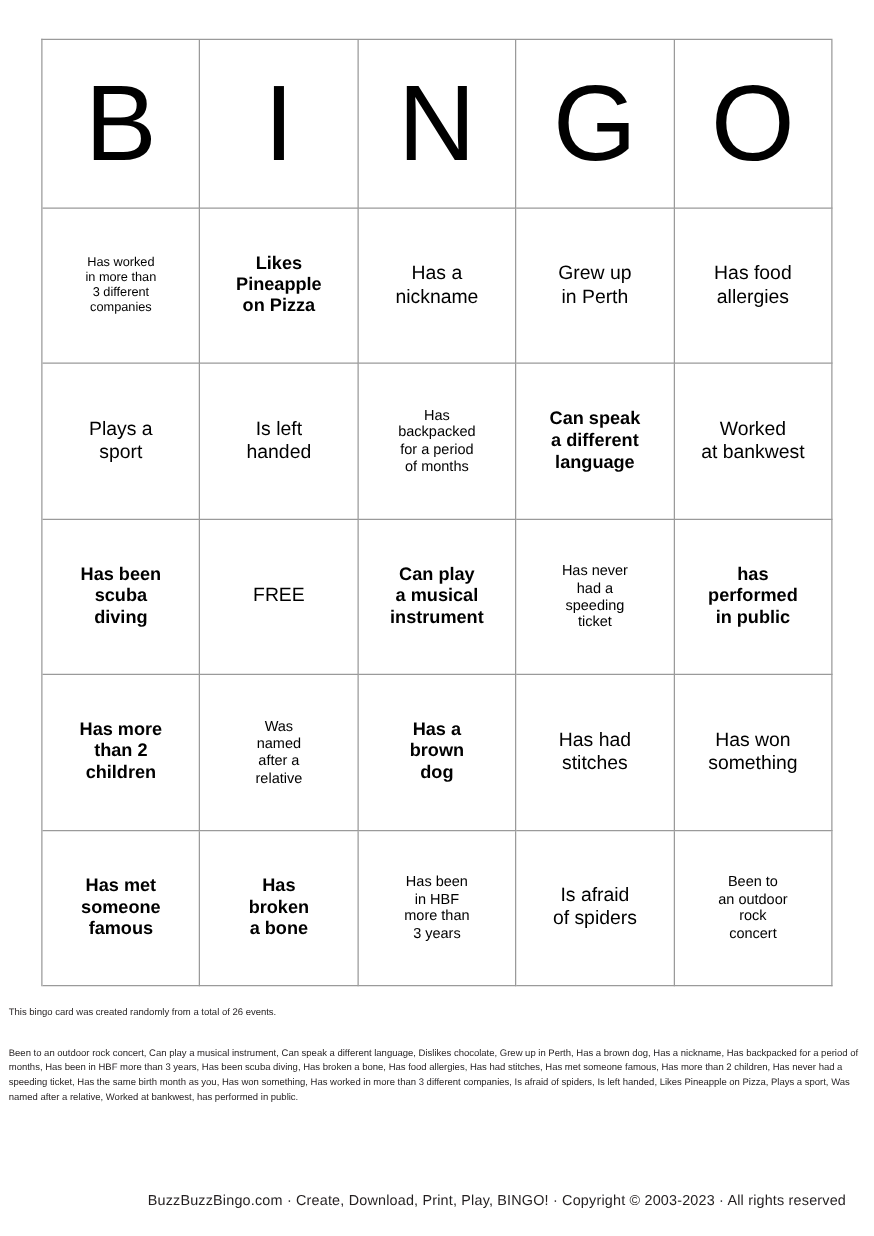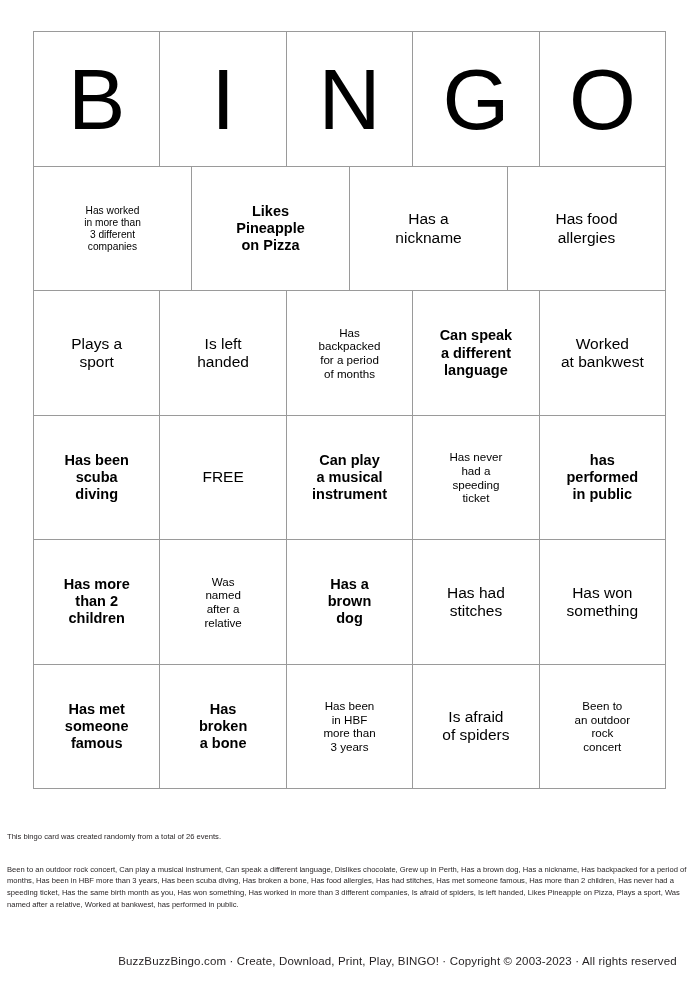--- a/index.html
+++ b/index.html
@@ -88,21 +88,21 @@
   
   .size-lg .cell-text { font-size: 15.5px; }
   .size-md .cell-text { font-size: 14.5px; font-weight: bold; }
   .size-sm .cell-text { font-size: 11.6px; }
   .size-xs .cell-text { font-size: 10.2px; }
 
   
   .footnote {
     position: absolute;
     left: 7px;
-    top: 831px;
+    top: 804px;
     width: 686px;
     font-size: 7.6px;
     line-height: 11.7px;
     color: #231f20;
     text-align: left;
   }
   .footnote .fn-line1 { display: block; }
   .footnote .fn-body  { display: block; margin-top: 21px; }
 
   
@@ -142,20 +142,24 @@
       <div class="cell size-md">
           <span class="cell-text">Likes
 Pineapple
 on Pizza</span>
         </div>
       <div class="cell size-lg">
           <span class="cell-text">Has a
 nickname</span>
         </div>
       <div class="cell size-lg">
+          <span class="cell-text">Grew up
+in Perth</span>
+        </div>
+      <div class="cell size-lg">
           <span class="cell-text">Has food
 allergies</span>
         </div>
     </div>
 
     <div class="grid-row">
       <div class="cell size-lg">
           <span class="cell-text">Plays a
 sport</span>
         </div>

